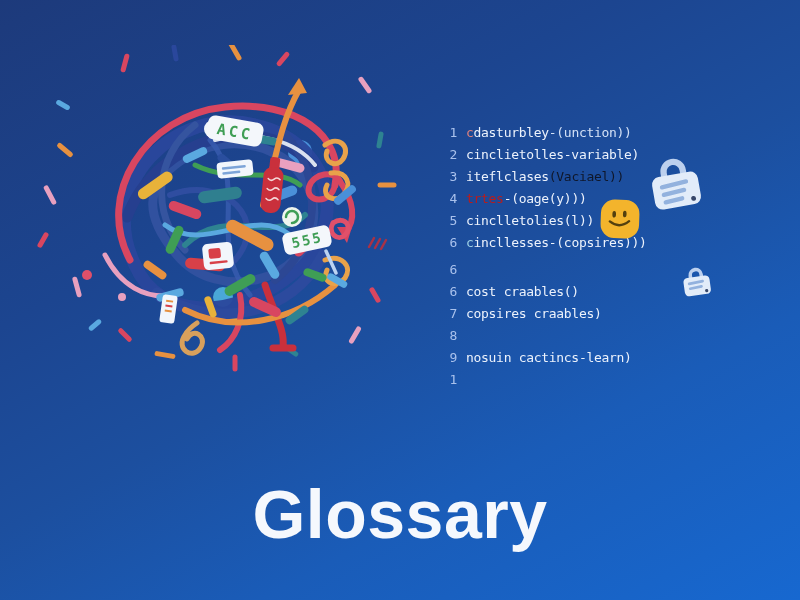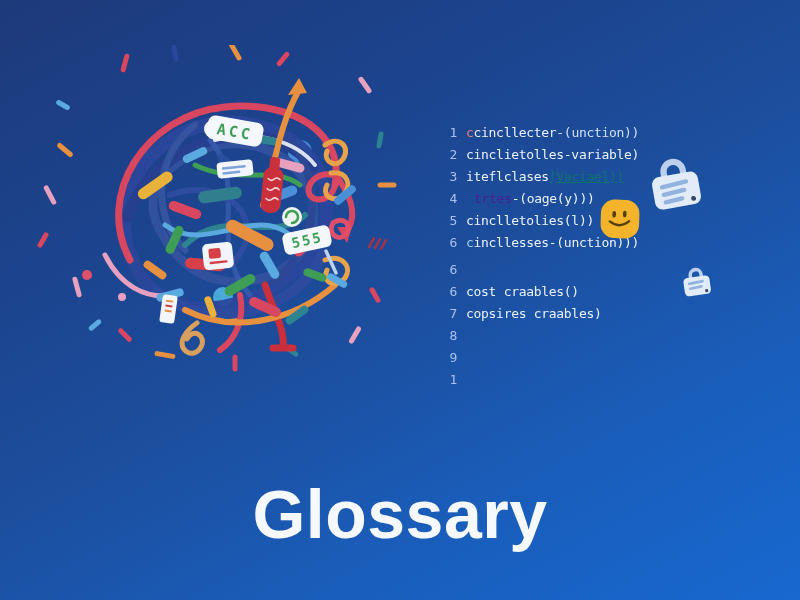--- a/index.html
+++ b/index.html
@@ -173,31 +173,31 @@
     <g transform="rotate(8 133 264)" stroke="none">
       <rect x="126" y="250" width="15" height="28" rx="3" fill="#f2f6fc"></rect>
       <rect x="130" y="255" width="7" height="2" fill="#e79140"></rect>
       <rect x="130" y="260" width="7" height="2" fill="#d84048"></rect>
       <rect x="130" y="265" width="7" height="2" fill="#e79140"></rect>
     </g>
   </svg>
 
   <div class="code">
     <div>
-        <div class="code-line"><span class="ln">1</span><span class="lt"><span style="color: rgb(224, 129, 124);">c</span><span>cincllecter</span><span style="color: rgb(210, 224, 246);">-(unction))</span></span></div>
+        <div class="code-line"><span class="ln">1</span><span class="lt"><span style="color: rgb(224, 129, 124);">c</span><span>dasturbley</span><span style="color: rgb(210, 224, 246);">-(unction))</span></span></div>
         <div class="code-line"><span class="ln">2</span><span class="lt"><span>cinclietolles-variable)</span></span></div>
-        <div class="code-line"><span class="ln">3</span><span class="lt"><span>iteflclases</span><span style="color: #0f766e; text-decoration: underline;">(Vaciael))</span></span></div>
-        <div class="code-line"><span class="ln">4</span><span class="lt"><span style="color: #4c1d95; margin-left: 8px;">trtes</span><span>-(oage(y)))</span></span></div>
+        <div class="code-line"><span class="ln">3</span><span class="lt"><span>iteflclases</span><span style="color: #0f172a;">(Vaciael))</span></span></div>
+        <div class="code-line"><span class="ln">4</span><span class="lt"><span style="color: #b91c1c;">trtes</span><span>-(oage(y)))</span></span></div>
         <div class="code-line"><span class="ln">5</span><span class="lt"><span>cinclletolies(l))</span></span></div>
-        <div class="code-line"><span class="ln">6</span><span class="lt"><span style="color: rgb(159, 210, 230);">c</span><span>incllesses-(unction)))</span></span></div>
+        <div class="code-line"><span class="ln">6</span><span class="lt"><span style="color: rgb(159, 210, 230);">c</span><span>incllesses-(copsires)))</span></span></div>
         <div class="code-line gap"><span class="ln">6</span></div>
         <div class="code-line"><span class="ln">6</span><span class="lt"><span>cost craables()</span></span></div>
         <div class="code-line"><span class="ln">7</span><span class="lt"><span>copsires craables)</span></span></div>
         <div class="code-line"><span class="ln">8</span></div>
-        <div class="code-line"><span class="ln">9</span></div>
+        <div class="code-line"><span class="ln">9</span><span class="lt"><span>nosuin cactincs-learn)</span></span></div>
         <div class="code-line"><span class="ln">1</span><span class="lt"></span></div>
       </div>
   </div>
 
   <svg class="lock-lg" viewBox="0 0 64 60" width="62" height="58">
     <path d="M22,26 v-7 a10,10 0 0 1 20,0 v7" stroke="#bcd0ee" stroke-width="6.5" fill="none" stroke-linecap="round"></path>
     <rect x="8" y="22" width="48" height="34" rx="8" fill="#e2ecf9"></rect>
     <g transform="rotate(-4 31 39)">
       <rect x="16" y="30" width="30" height="4.5" rx="2.2" fill="#93b2de"></rect>
       <rect x="16" y="38" width="26" height="4.5" rx="2.2" fill="#93b2de"></rect>

